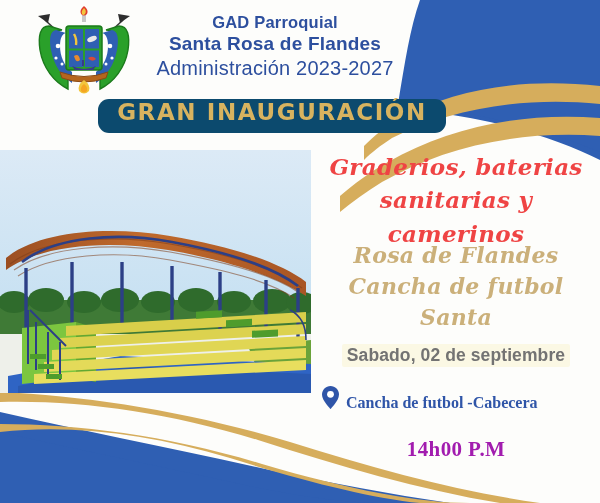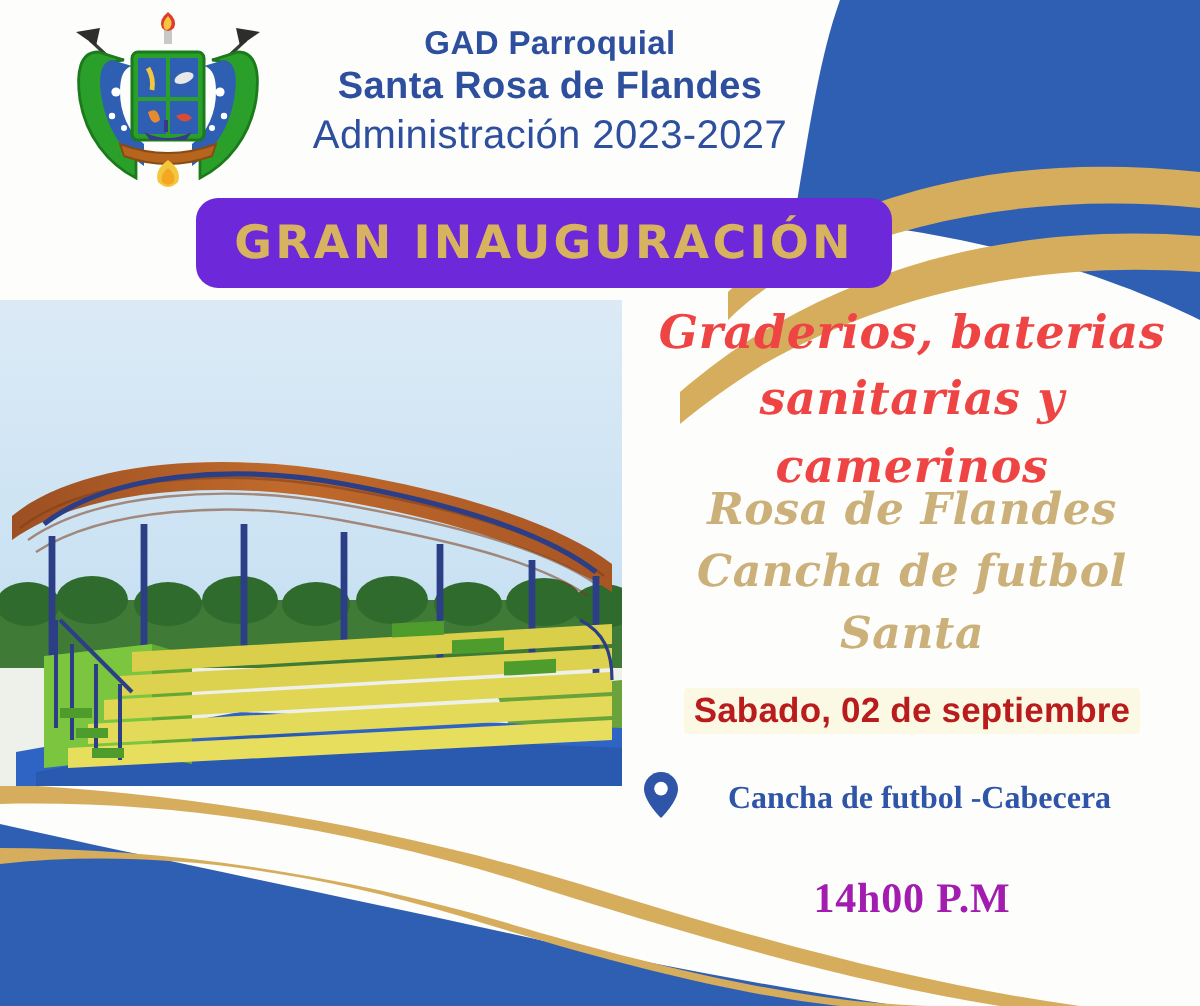--- a/index.html
+++ b/index.html
@@ -22,23 +22,23 @@
   .header-text{
     position:absolute;left:150px;top:12px;width:250px;
     text-align:center;color:#2d4f9e;line-height:1.22;
   }
   .header-text .l1{font-size:16.5px;font-weight:bold;letter-spacing:.2px;}
   .header-text .l2{font-size:19px;font-weight:bold;letter-spacing:.2px;}
   .header-text .l3{font-size:20px;font-weight:normal;letter-spacing:.2px;margin-top:1px;}
 
   
   .banner{
-    position:absolute;left:98px;top:99px;width:348px;height:45px;
-    background:#6d28d9;border-radius:11px;
-    display:flex;align-items:center;justify-content:center;
+    position:absolute;left:98px;top:99px;width:348px;height:34px;
+    background:#0c4a6e;border-radius:11px;
+    display:flex;justify-content:center;
   }
   .banner span{
     color:#d8b35f;font-size:23px;font-weight:bold;letter-spacing:1.6px;
     font-family:"DejaVu Sans", sans-serif;
   }
 
   
   .photo{
     position:absolute;left:0px;top:150px;width:311px;height:243px;
     overflow:hidden;background:#cfe4f2;
@@ -62,26 +62,26 @@
     font-size:22px;line-height:1.42;
     letter-spacing:.3px;
   }
 
   .date-row{
     position:absolute;left:312px;top:344px;width:288px;
     text-align:center;
   }
   .date-row .hl{
     display:inline-block;background:#fbf8e4;padding:1px 5px;border-radius:2px;
-    color:#b91c1c;font-size:17.5px;font-weight:bold;letter-spacing:.1px;
+    color:#737373;font-size:17.5px;font-weight:bold;letter-spacing:.1px;
   }
 
   .loc-row{
     position:absolute;left:322px;top:385px;width:278px;
-    display:flex;align-items:center;gap:25px;
+    display:flex;align-items:flex-end;gap:7px;
   }
   .pin{flex:0 0 auto;margin-top:1px;}
   .loc-text{
     color:#2f55a8;font-family:"Liberation Serif", serif;
     font-size:16px;font-weight:bold;line-height:1.25;text-align:left;
   }
 
   .time-row{
     position:absolute;left:312px;top:437px;width:288px;text-align:center;
   }

